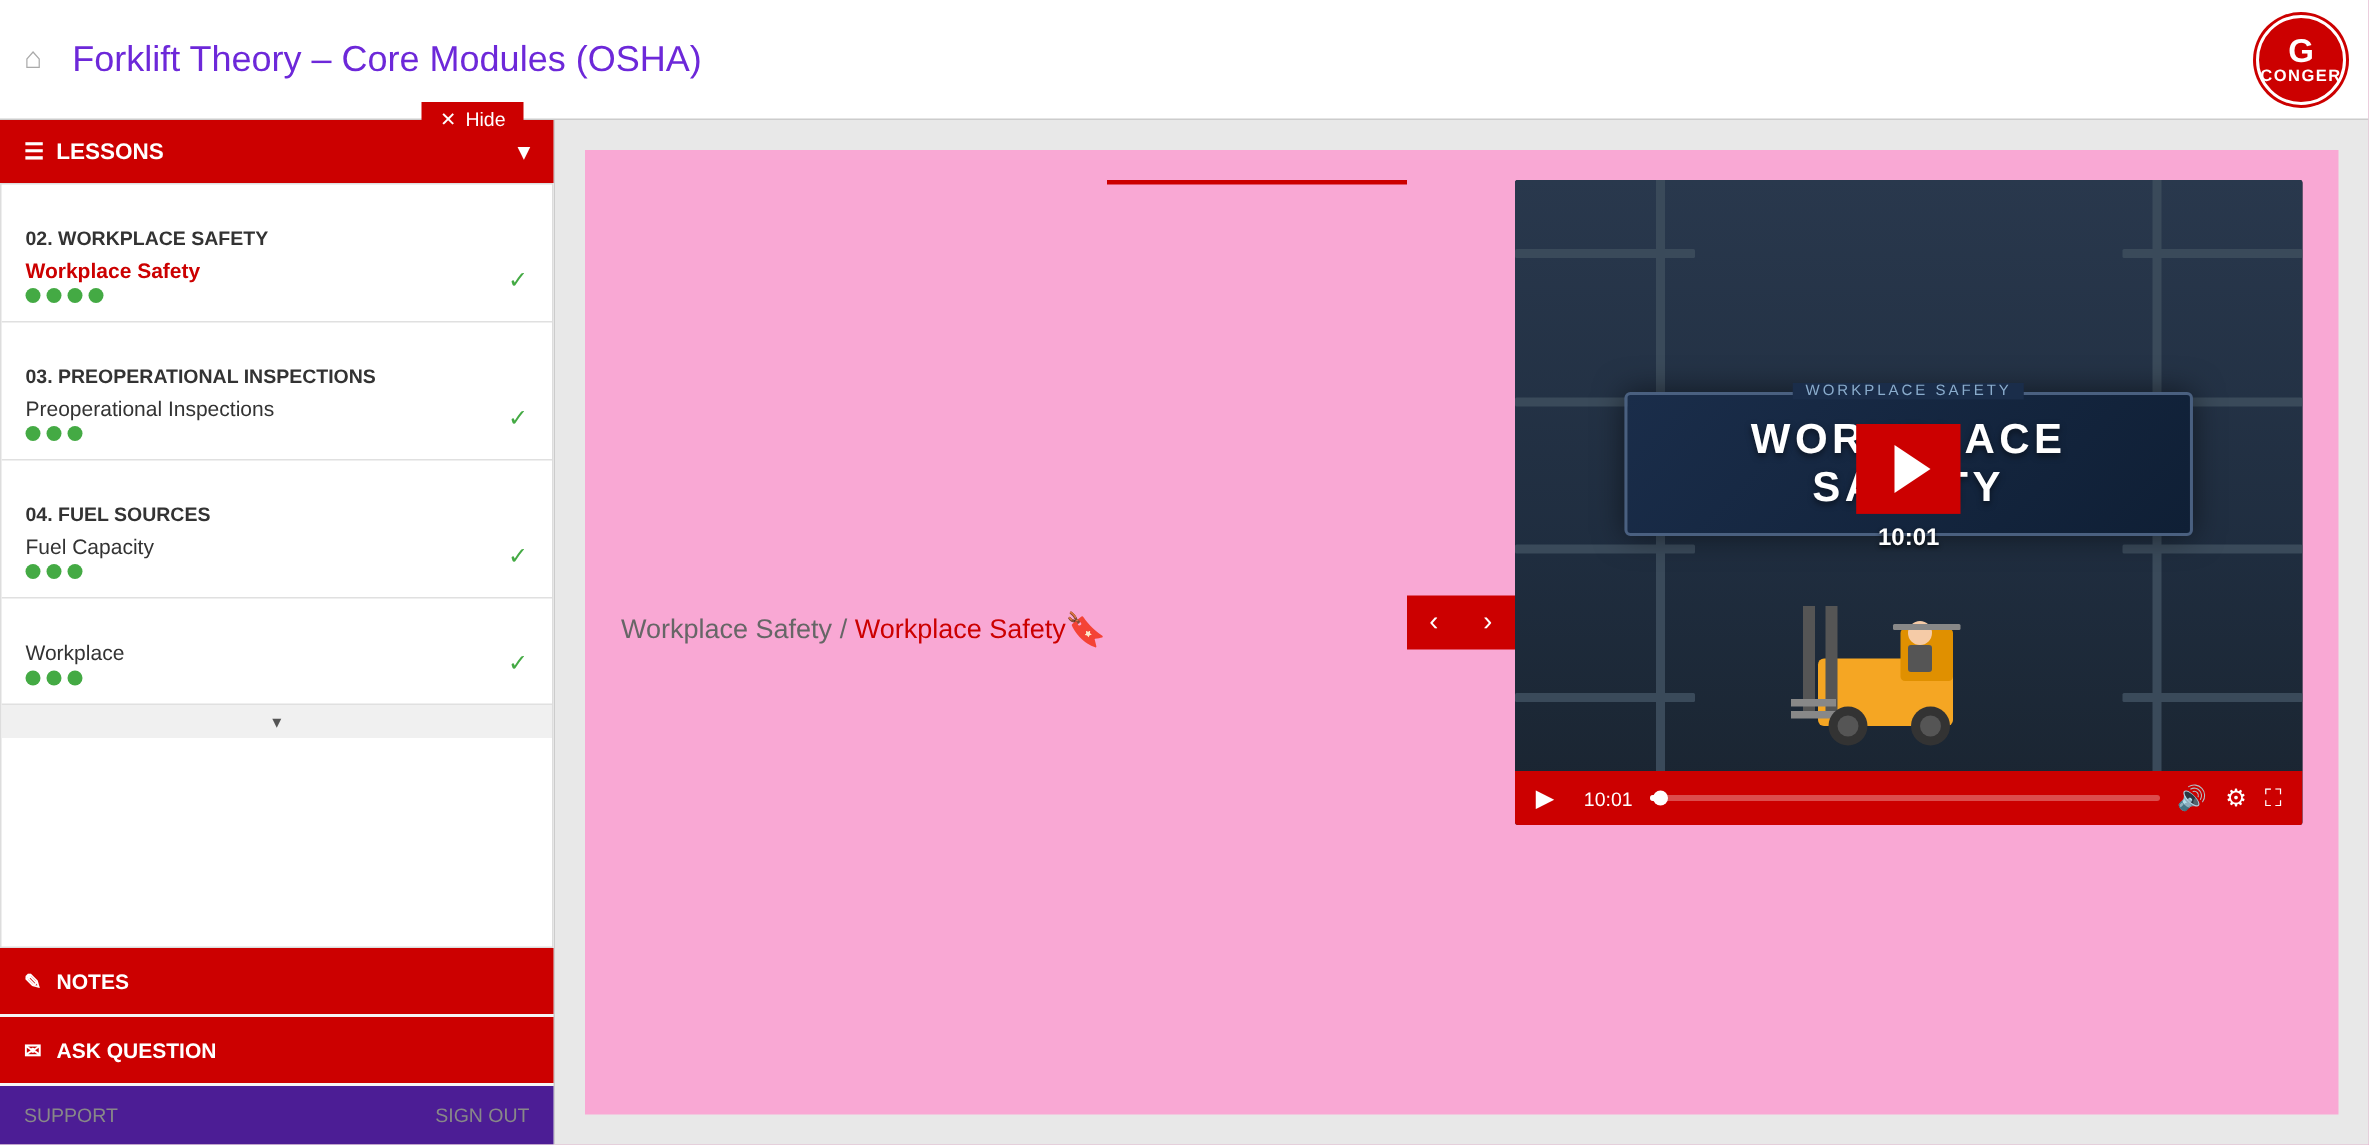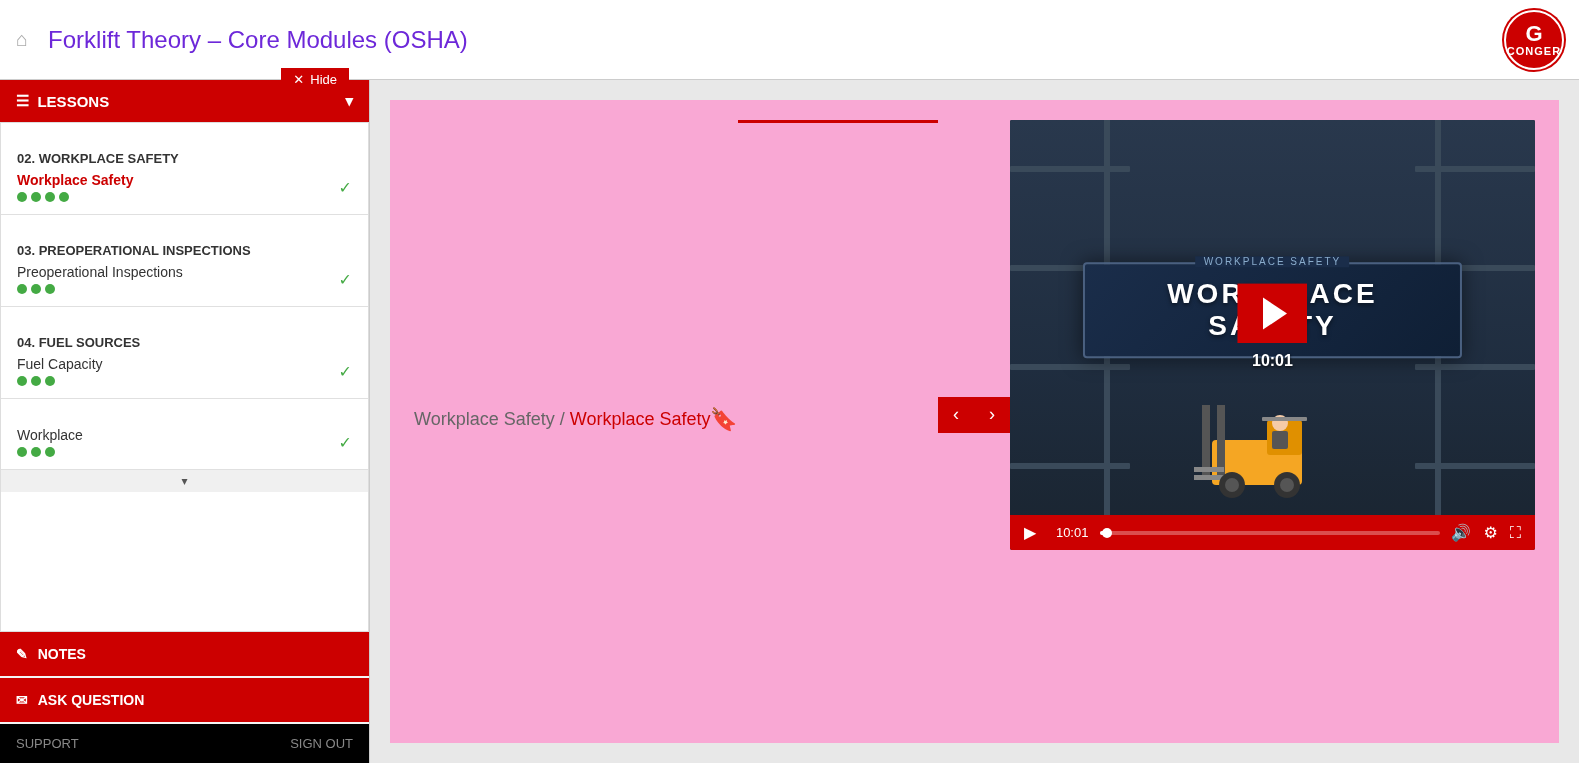--- a/index.html
+++ b/index.html
@@ -188,21 +188,21 @@
       align-items: center;
       gap: 10px;
       margin-bottom: 2px;
     }
     .sidebar-footer {
       display: flex;
       justify-content: space-between;
       padding: 12px 16px;
       font-size: 13px;
       color: #888;
-      background: #000000;
+      background: #4c1d95;
     }
     .sidebar-footer a {
       color: #888;
       text-decoration: none;
       cursor: pointer;
     }
 
     
     .content-area {
       flex: 1;

